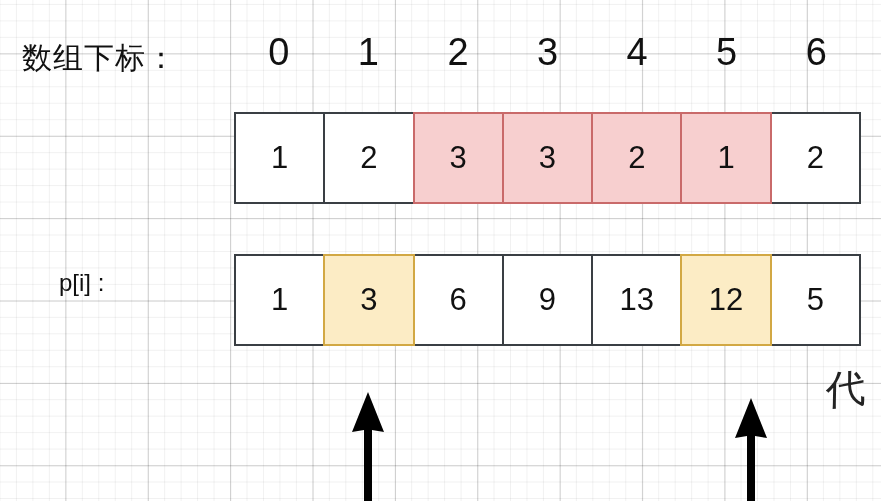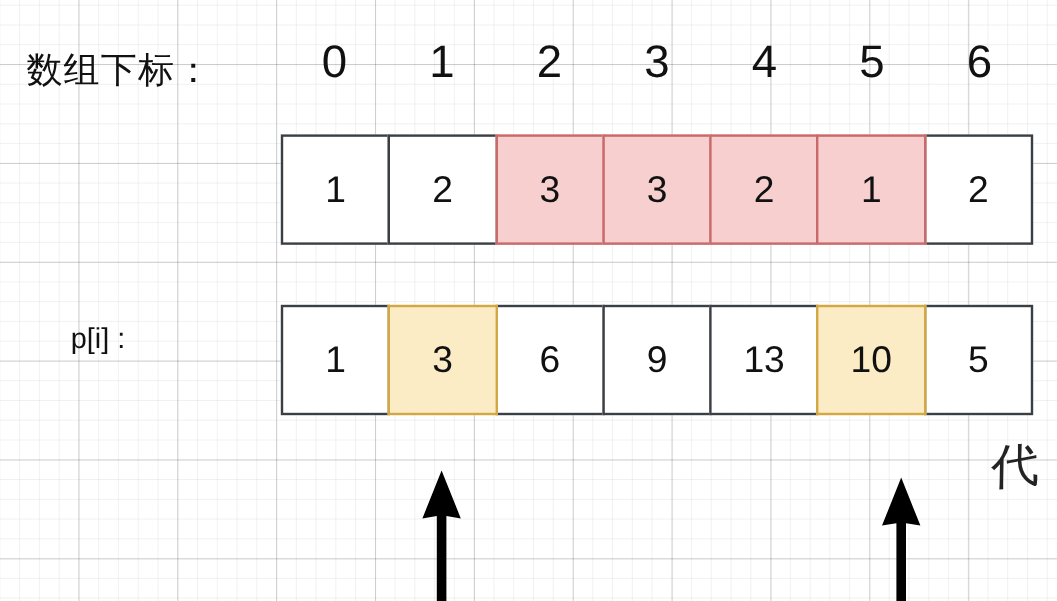--- a/index.html
+++ b/index.html
@@ -167,21 +167,21 @@
   </div>
 
   <div class="row-label" id="label-p">p[i] :</div>
 
   <div class="array-row" id="p-row">
     <div class="cell">1</div>
     <div class="cell hl-yellow">3</div>
     <div class="cell">6</div>
     <div class="cell">9</div>
     <div class="cell">13</div>
-    <div class="cell hl-yellow">10</div>
+    <div class="cell hl-yellow">12</div>
     <div class="cell">5</div>
   </div>
 
   <svg class="arrow" id="arrow-p1" viewBox="0 0 44 120">
     <polygon points="22,2 38,42 26,40 26,120 18,120 18,40 6,42" fill="#000000"></polygon>
   </svg>
 
   <svg class="arrow" id="arrow-p5" viewBox="0 0 44 120">
     <polygon points="22,2 38,42 26,40 26,120 18,120 18,40 6,42" fill="#000000"></polygon>
   </svg>

